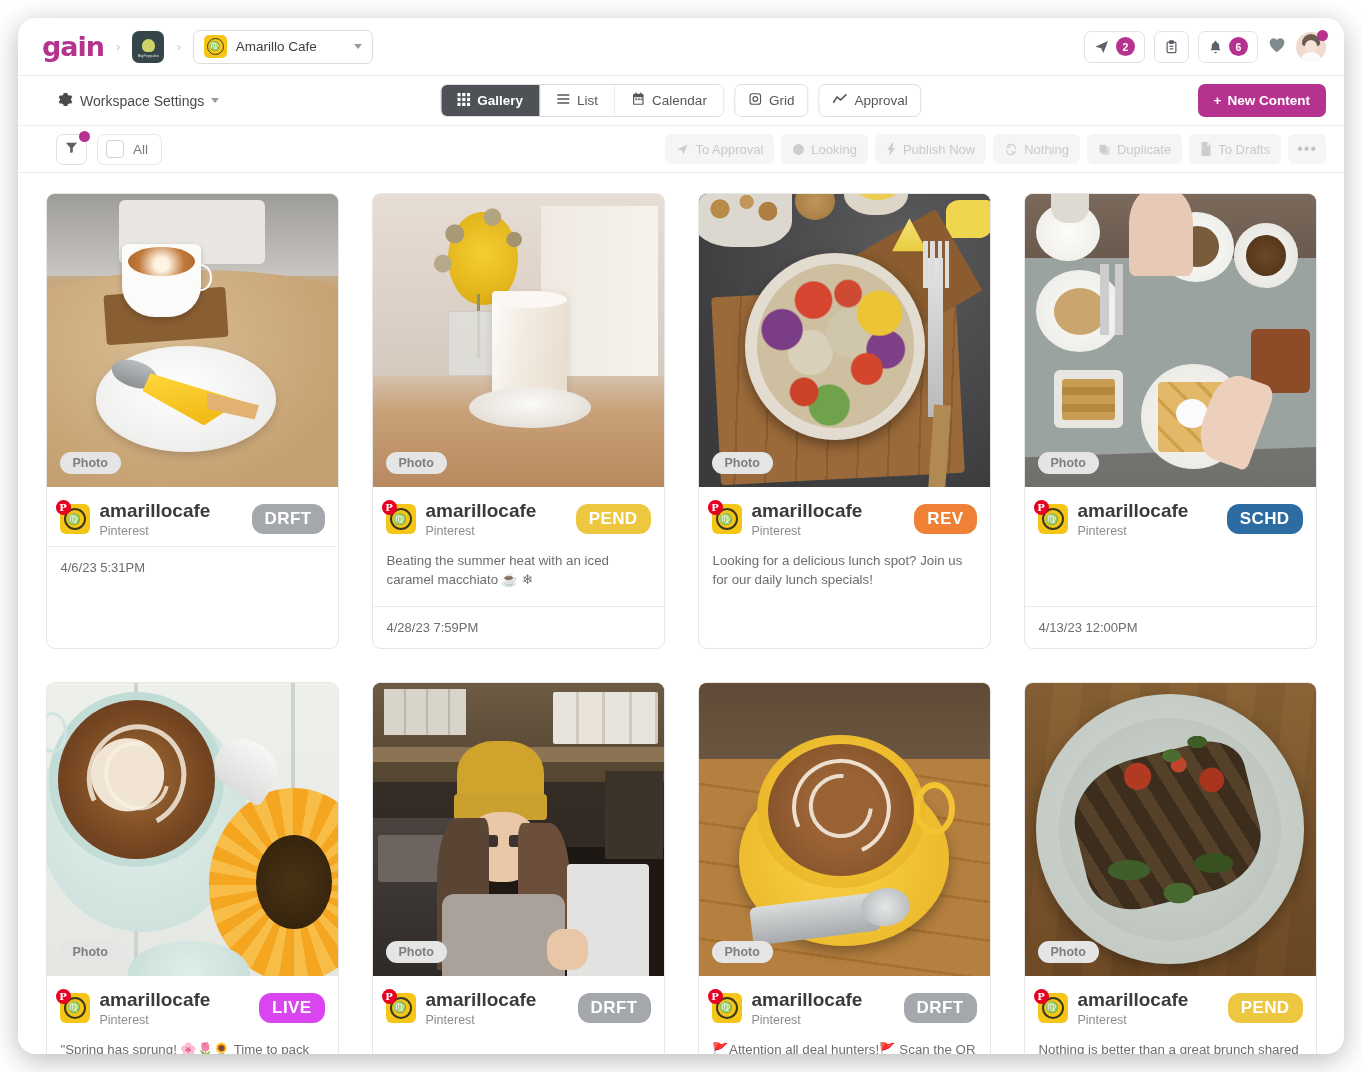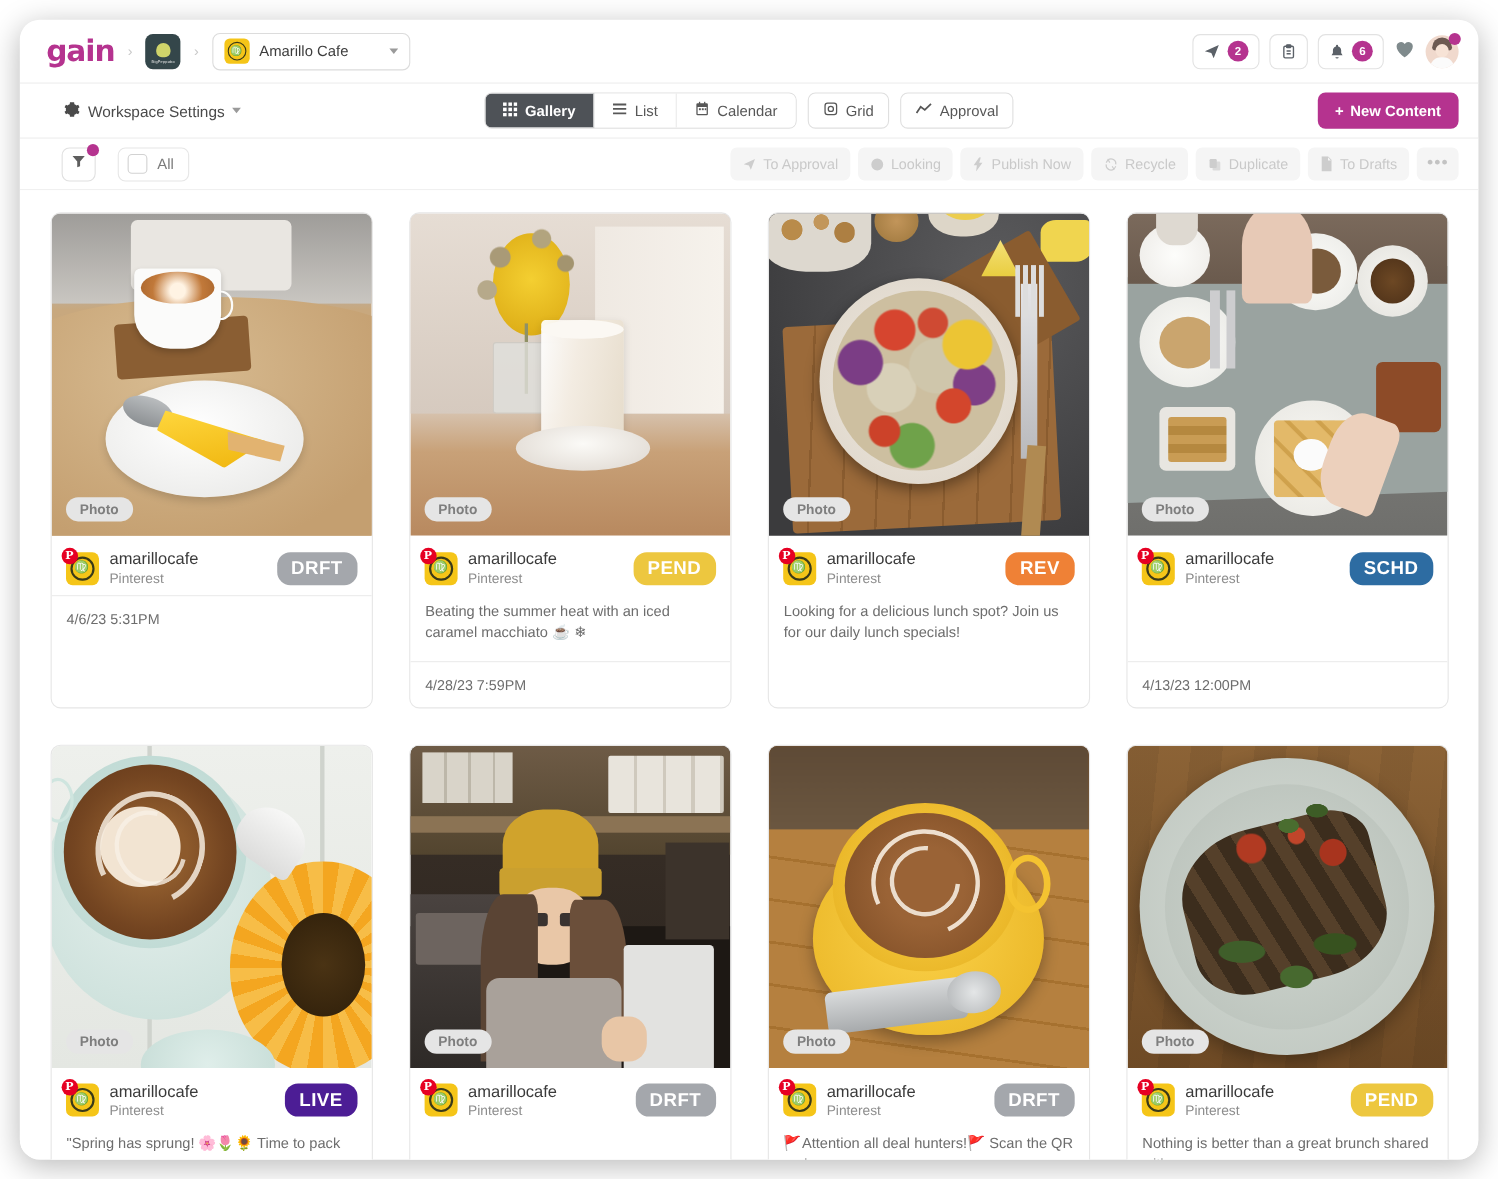--- a/index.html
+++ b/index.html
@@ -144,21 +144,21 @@
     position: relative; width: 31px; height: 31px;
     border: 1px solid #e0e0e0; border-radius: 7px;
     display: flex; align-items: center; justify-content: center;
     cursor: pointer; background: #fff;
   }
   .filter-btn .fdot {
     position: absolute; right: -4px; top: -4px;
     width: 11px; height: 11px; border-radius: 50%; background: #b5338f;
   }
   .all-box {
-    margin-left: 20px; height: 31px; border: 1px solid #e6e6e6;
+    margin-left: 10px; height: 31px; border: 1px solid #e6e6e6;
     border-radius: 7px; display: flex; align-items: center;
     gap: 9px; padding: 0 13px 0 8px; cursor: pointer; background:#fff;
   }
   .chk { width: 18px; height: 18px; border: 1.5px solid #d2d2d2; border-radius: 4px; background:#fff;}
   .all-lbl { font-size: 13.5px; color: #7b7b7b; }
   .actions { margin-left: auto; display: flex; align-items: center; gap: 7px; }
   .act {
     height: 30px; border-radius: 6px; background: #f5f5f5;
     display: flex; align-items: center; gap: 6px; padding: 0 11px;
     font-size: 13px; color: #c9c9c9; cursor: default;
@@ -201,21 +201,21 @@
     font-size: 11px; color: #3a3a18; line-height: 1;
   }
   .acct-ic .pbadge {
     position: absolute; left: -4px; top: -4px; width: 15px; height: 15px;
     border-radius: 50%; background: #e60023; color: #fff;
     font-size: 10px; font-weight: bold; display: flex;
     align-items: center; justify-content: center;
     font-family: "DejaVu Serif", serif;
   }
   .acct-meta { margin-left: 10px; }
-  .acct-h { font-size: 15px; font-weight: normal; color: #3a3a3a; }
+  .acct-h { font-size: 19px; font-weight: bold; color: #3a3a3a; }
   .acct-s { font-size: 12.5px; color: #8d8d8d; margin-top: 2px; }
   .status {
     margin-left: auto; border-radius: 12px; color: #fff;
     font-size: 17px; font-weight: bold; padding: 5px 13px;
     letter-spacing: .4px;
   }
   .card-body {
     padding: 6px 14px 16px 14px; font-size: 13.3px; color: #6d6d6d;
     line-height: 1.42; min-height: 56px; flex: 1;
   }
@@ -406,21 +406,21 @@
       </div>
       <div class="act">
         <span class="gicon">
           <svg width="14" height="13" viewBox="0 0 24 24" fill="none" stroke="currentColor" stroke-width="2">
               <path d="M4 9l3-5 3 5"></path>
               <path d="M20 15l-3 5-3-5"></path>
               <path d="M7 4.5A8 8 0 0 1 20 12"></path>
               <path d="M17 19.5A8 8 0 0 1 4 12"></path>
             </svg>
         </span>
-        <span>Recycle</span>
+        <span>Nothing</span>
       </div>
       <div class="act">
         <span class="gicon">
           <svg width="13" height="13" viewBox="0 0 24 24" fill="currentColor">
               <rect x="3" y="3" width="12" height="15" rx="2"></rect>
               <rect x="8" y="7" width="13" height="15" rx="2" fill="currentColor" opacity=".65"></rect>
             </svg>
         </span>
         <span>Duplicate</span>
       </div>
@@ -620,21 +620,21 @@
       <div class="acct-ic">
         <div class="sq">
               <div class="circ2">♍</div>
             </div>
         <div class="pbadge">P</div>
       </div>
       <div class="acct-meta">
         <div class="acct-h">amarillocafe</div>
         <div class="acct-s">Pinterest</div>
       </div>
-      <div class="status" style="background: #4c1d95;">LIVE</div>
+      <div class="status" style="background: #d946ef;">LIVE</div>
     </div>
     <div class="card-body clipped">"Spring has sprung! 🌸🌷🌻 Time to pack away</div>
 
   </div>
       <div class="card">
     <div class="thumb">
       <div style="position:absolute;inset:0;background:linear-gradient(#3b3129,#2a231d);"></div>
    <div style="position:absolute;left:0;top:0;width:100%;height:34%;background:linear-gradient(#6e5b46,#53452f);"></div>
    <div style="position:absolute;left:0;top:22%;width:100%;height:5%;background:#8b7354;"></div>
    <div style="position:absolute;left:62%;top:3%;width:36%;height:18%;background:

